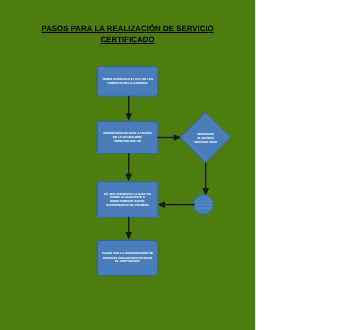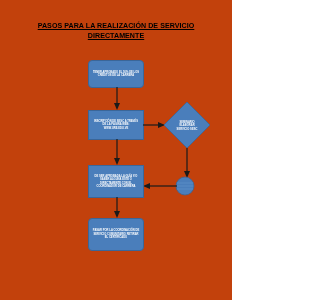--- a/index.html
+++ b/index.html
@@ -11,21 +11,21 @@
     width: 232px;
     height: 300px;
     font-family: "Liberation Sans", sans-serif;
     overflow: hidden;
   }
 
   #page {
     position: relative;
     width: 232px;
     height: 300px;
-    background: #c2410c;
+    background: #4d7c0f;
   }
 
   
   .doc-title {
     position: absolute;
     left: 28px;
     top: 22px;
     width: 176px;
     text-align: center;
     font-size: 7.1px;
@@ -121,21 +121,21 @@
   #conn-d-c { left: 183px; top: 148px; }
   #conn-c-3 { left: 143px; top: 182px; }
 </style>
 </head>
 <body>
 
 <div id="page">
 
   <div class="doc-title">
     <span class="tline">PASOS PARA LA REALIZACIÓN DE SERVICIO</span><br>
-    <span class="tline">DIRECTAMENTE</span>
+    <span class="tline">CERTIFICADO</span>
   </div>
 
   <div id="box1" class="node rounded">
     <div class="shape-text">TENER APROBADO EL 50% DE LOS CRÉDITOS DE LA CARRERA</div>
   </div>
 
   <div id="conn-1-2" class="conn">
     <svg width="8" height="23" viewBox="0 0 8 23">
       <line x1="4" y1="0" x2="4" y2="17" stroke="#1A1A1A" stroke-width="1.2"></line>
       <polygon points="4,23 1,16 7,16" fill="#1A1A1A"></polygon>

